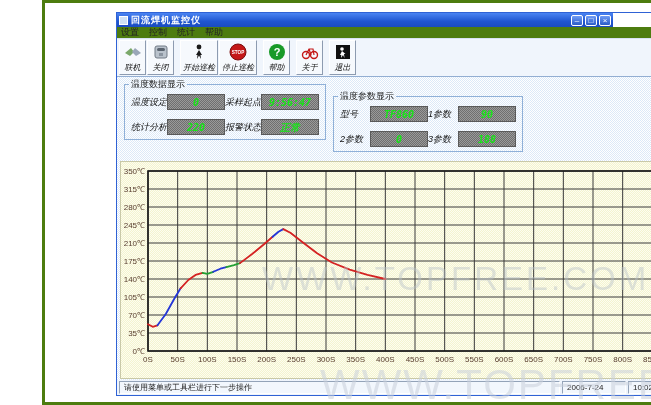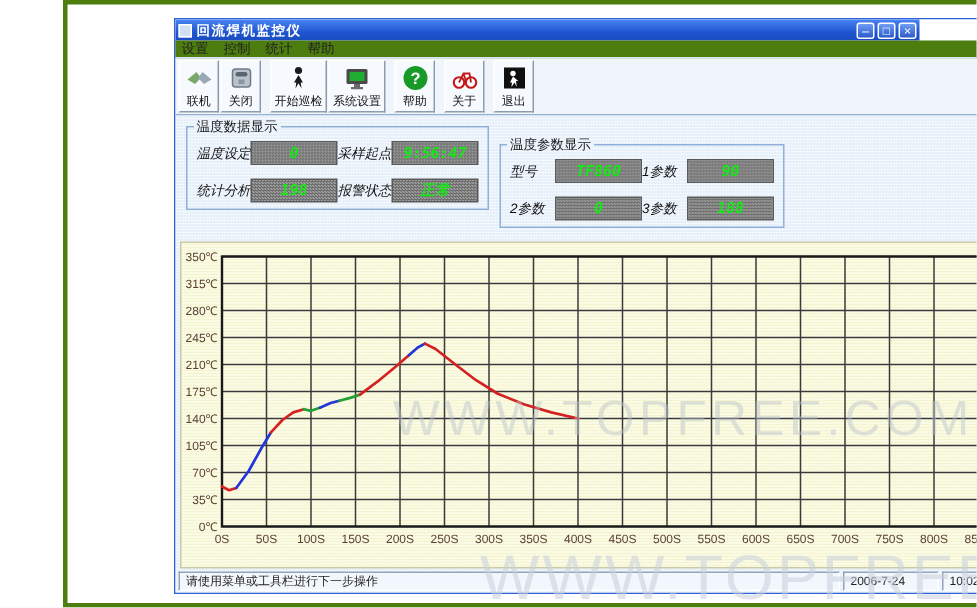--- a/index.html
+++ b/index.html
@@ -27,21 +27,21 @@
   .menu-item { font-size:9px; color:#222; line-height:11px; }
 
   
   .toolbar { height:38px; background:#f0f5fc; border-bottom:1px solid #93aed2;
              display:flex; align-items:stretch; padding:1px 2px; gap:1px; }
   .tb-btn { display:flex; flex-direction:column; align-items:center; justify-content:space-between;
             min-width:27px; padding:2px 2px 1px; background:#f6f9fd;
             border:1px solid; border-color:#ffffff #8d9bb0 #8d9bb0 #ffffff; cursor:default; }
   .tb-icon { width:18px; height:18px; display:flex; align-items:center; justify-content:center; }
   .tb-icon svg { width:18px; height:18px; }
-  .tb-label { font-size:8px; color:#111; white-space:nowrap; line-height:10px; }
+  .tb-label { font-size:8px; color:#111; white-space:nowrap; line-height:10px;font-style:italic; }
   .tb-sep { width:4px; }
 
   
   .client { position:relative; flex:1 1 auto;
             background:repeating-conic-gradient(#ffffff 0% 25%, #dce9f8 0% 50%) 0 0/2px 2px; }
 
   
   .groupbox { position:absolute; border:1px solid #8fb0d8; background:transparent; }
   .groupbox legend { font-size:9px; color:#1a1a1a; padding:0 2px; margin-left:4px; }
   .gb1 { left:7px;  top:1px; width:193px; height:62px; }
@@ -124,27 +124,25 @@
           <svg viewBox="0 0 18 18">
               <circle cx="9" cy="4" r="2.4" fill="#1a1a1a"></circle>
               <path d="M9 7 L6 12 L7.5 12 L7 16 L9 12.5 L11 16 L10.5 12 L12 12 Z" fill="#1a1a1a"></path>
             </svg>
         </span>
         <span class="tb-label">开始巡检</span>
       </button>
       <button class="tb-btn">
         <span class="tb-icon">
           <svg viewBox="0 0 18 18">
-              <rect x="2" y="3" width="14" height="10" rx="1" fill="#4a4a4a"></rect>
-              <rect x="4" y="5" width="10" height="6" fill="#1fae2f"></rect>
-              <rect x="7" y="13" width="4" height="2" fill="#6a6a6a"></rect>
-              <rect x="5" y="15" width="8" height="1.5" fill="#6a6a6a"></rect>
-            </svg>
-        </span>
-        <span class="tb-label">系统设置</span>
+              <circle cx="9" cy="9" r="8" fill="#c41818" stroke="#7a0e0e"></circle>
+              <text x="9" y="11.2" font-size="4.6" fill="#fff" text-anchor="middle" font-family="Liberation Sans, sans-serif" font-weight="bold">STOP</text>
+            </svg>
+        </span>
+        <span class="tb-label">停止巡检</span>
       </button>
       <span class="tb-sep"></span>
       <button class="tb-btn">
         <span class="tb-icon">
           <svg viewBox="0 0 18 18">
               <circle cx="9" cy="9" r="8" fill="#189a28"></circle>
               <text x="9" y="13" font-size="11" fill="#fff" text-anchor="middle" font-family="Liberation Sans, sans-serif" font-weight="bold">?</text>
             </svg>
         </span>
         <span class="tb-label">帮助</span>
@@ -176,21 +174,21 @@
     <div class="client">
 
       <fieldset class="groupbox gb1">
         <legend>温度数据显示</legend>
         <div class="gb-grid">
           <span class="flabel">温度设定</span>
           <span class="fvalue">0</span>
           <span class="flabel">采样起点</span>
           <span class="fvalue">9:56:47</span>
           <span class="flabel">统计分析</span>
-          <span class="fvalue">198</span>
+          <span class="fvalue">220</span>
           <span class="flabel">报警状态</span>
           <span class="fvalue">正常</span>
         </div>
       </fieldset>
 
       <fieldset class="groupbox gb2">
         <legend>温度参数显示</legend>
         <div class="gb-grid">
           <span class="flabel">型号</span>
           <span class="fvalue">TF860</span>

